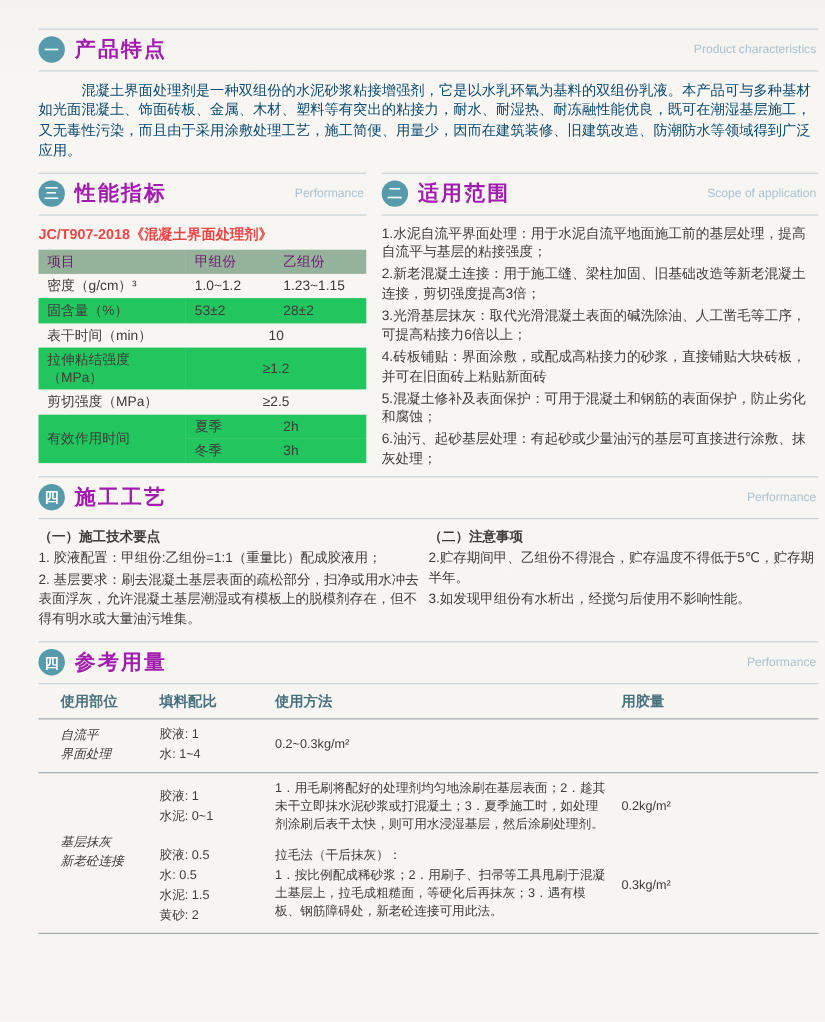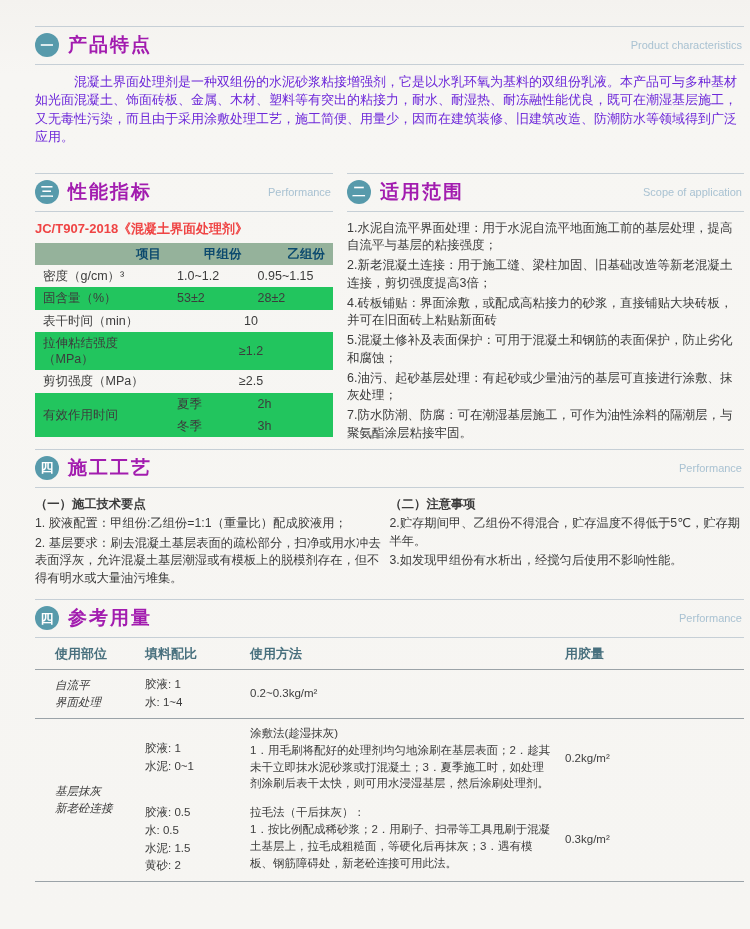--- a/index.html
+++ b/index.html
@@ -12,31 +12,31 @@
   .page{padding:26px 6px 0 35px;width:709px;}
 
   
   .sec-head{display:flex;align-items:center;border-top:1px solid #c6cfd6;border-bottom:1px solid #c6cfd6;padding:5px 0 6px;}
   .num-circle{flex:none;width:24px;height:24px;border-radius:50%;background:#579aab;color:#fff;
     font-weight:bold;font-size:13px;line-height:1;display:flex;align-items:center;justify-content:center;margin-right:9px;}
   .sec-title{font-size:19px;font-weight:bold;color:#a21caf;letter-spacing:2px;}
   .sec-en{margin-left:auto;color:#a9c2d2;font-size:11px;padding-right:2px;}
 
   
-  .intro{font-size:13px;line-height:1.42;text-indent:3em;margin:8px 0 26px;color:#6d28d9;}
+  .intro{font-size:13px;line-height:1.42;text-indent:3em;margin:8px 0 10px;color:#0c4a6e;}
 
   
   .two-col{display:flex;gap:14px;}
   .col-left{width:298px;flex:none;}
   .col-right{flex:1;min-width:0;}
   .standard{font-weight:bold;font-size:13px;margin:8px 0 5px;color:#ef4444;}
 
   table.perf{width:100%;border-collapse:collapse;font-size:12.5px;}
   table.perf th,table.perf td{padding:3px 8px;text-align:left;line-height:1.3;}
-  table.perf thead th{background:#95b29b;color:#0c4a6e;font-weight:bold;text-align:right;}
+  table.perf thead th{background:#95b29b;color:#701a75;font-weight:normal;}
   table.perf tr.green td{background:#22c55e;}
   table.perf td.center{text-align:center;}
   table.perf th:nth-child(1){width:45%;}
   table.perf th:nth-child(2){width:27%;}
 
   .scope-items{margin-top:8px;}
   .scope-items p{font-size:12.5px;line-height:1.38;margin:0 0 3px;}
 
   
   .proc-cols{display:flex;margin:8px 0 10px;}
@@ -84,21 +84,21 @@
           <tr>
             <th>项目</th>
             <th>甲组份</th>
             <th>乙组份</th>
           </tr>
         </thead>
         <tbody>
           <tr>
             <td>密度（g/cm）³</td>
             <td>1.0~1.2</td>
-            <td>0.95~1.15</td>
+            <td>1.23~1.15</td>
           </tr>
           <tr class="green">
             <td>固含量（%）</td>
             <td>53±2</td>
             <td>28±2</td>
           </tr>
           <tr>
             <td>表干时间（min）</td>
             <td class="center" colspan="2">10</td>
           </tr>
@@ -125,24 +125,24 @@
 
     <div class="col-right">
       <div class="sec-head">
         <span class="num-circle">二</span>
         <span class="sec-title">适用范围</span>
         <span class="sec-en">Scope of application</span>
       </div>
       <div class="scope-items">
         <p>1.水泥自流平界面处理：用于水泥自流平地面施工前的基层处理，提高自流平与基层的粘接强度；</p>
         <p>2.新老混凝土连接：用于施工缝、梁柱加固、旧基础改造等新老混凝土连接，剪切强度提高3倍；</p>
+        <p>3.光滑基层抹灰：取代光滑混凝土表面的碱洗除油、人工凿毛等工序，可提高粘接力6倍以上；</p>
         <p>4.砖板铺贴：界面涂敷，或配成高粘接力的砂浆，直接铺贴大块砖板，并可在旧面砖上粘贴新面砖</p>
         <p>5.混凝土修补及表面保护：可用于混凝土和钢筋的表面保护，防止劣化和腐蚀；</p>
         <p>6.油污、起砂基层处理：有起砂或少量油污的基层可直接进行涂敷、抹灰处理；</p>
-        <p>7.防水防潮、防腐：可在潮湿基层施工，可作为油性涂料的隔潮层，与聚氨酯涂层粘接牢固。</p>
       </div>
     </div>
   </div>
 
   <div class="sec-head" style="margin-top:4px;">
     <span class="num-circle">四</span>
     <span class="sec-title">施工工艺</span>
     <span class="sec-en">Performance</span>
   </div>
   <div class="proc-cols">
@@ -185,21 +185,20 @@
     </div>
 
     <div class="u-row">
       <div class="u-part">基层抹灰
 新老砼连接</div>
       <div class="u-subs">
         <div class="u-sub">
           <div class="u-ratio">胶液: 1
 水泥: 0~1</div>
           <div class="u-method">
-            <div class="u-mtitle">涂敷法(趁湿抹灰)</div>
             <div>1．用毛刷将配好的处理剂均匀地涂刷在基层表面；2．趁其未干立即抹水泥砂浆或打混凝土；3．夏季施工时，如处理剂涂刷后表干太快，则可用水浸湿基层，然后涂刷处理剂。</div>
           </div>
           <div class="u-amount">0.2kg/m²</div>
         </div>
         <div class="u-sub">
           <div class="u-ratio">胶液: 0.5
 水: 0.5
 水泥: 1.5
 黄砂: 2</div>
           <div class="u-method">

